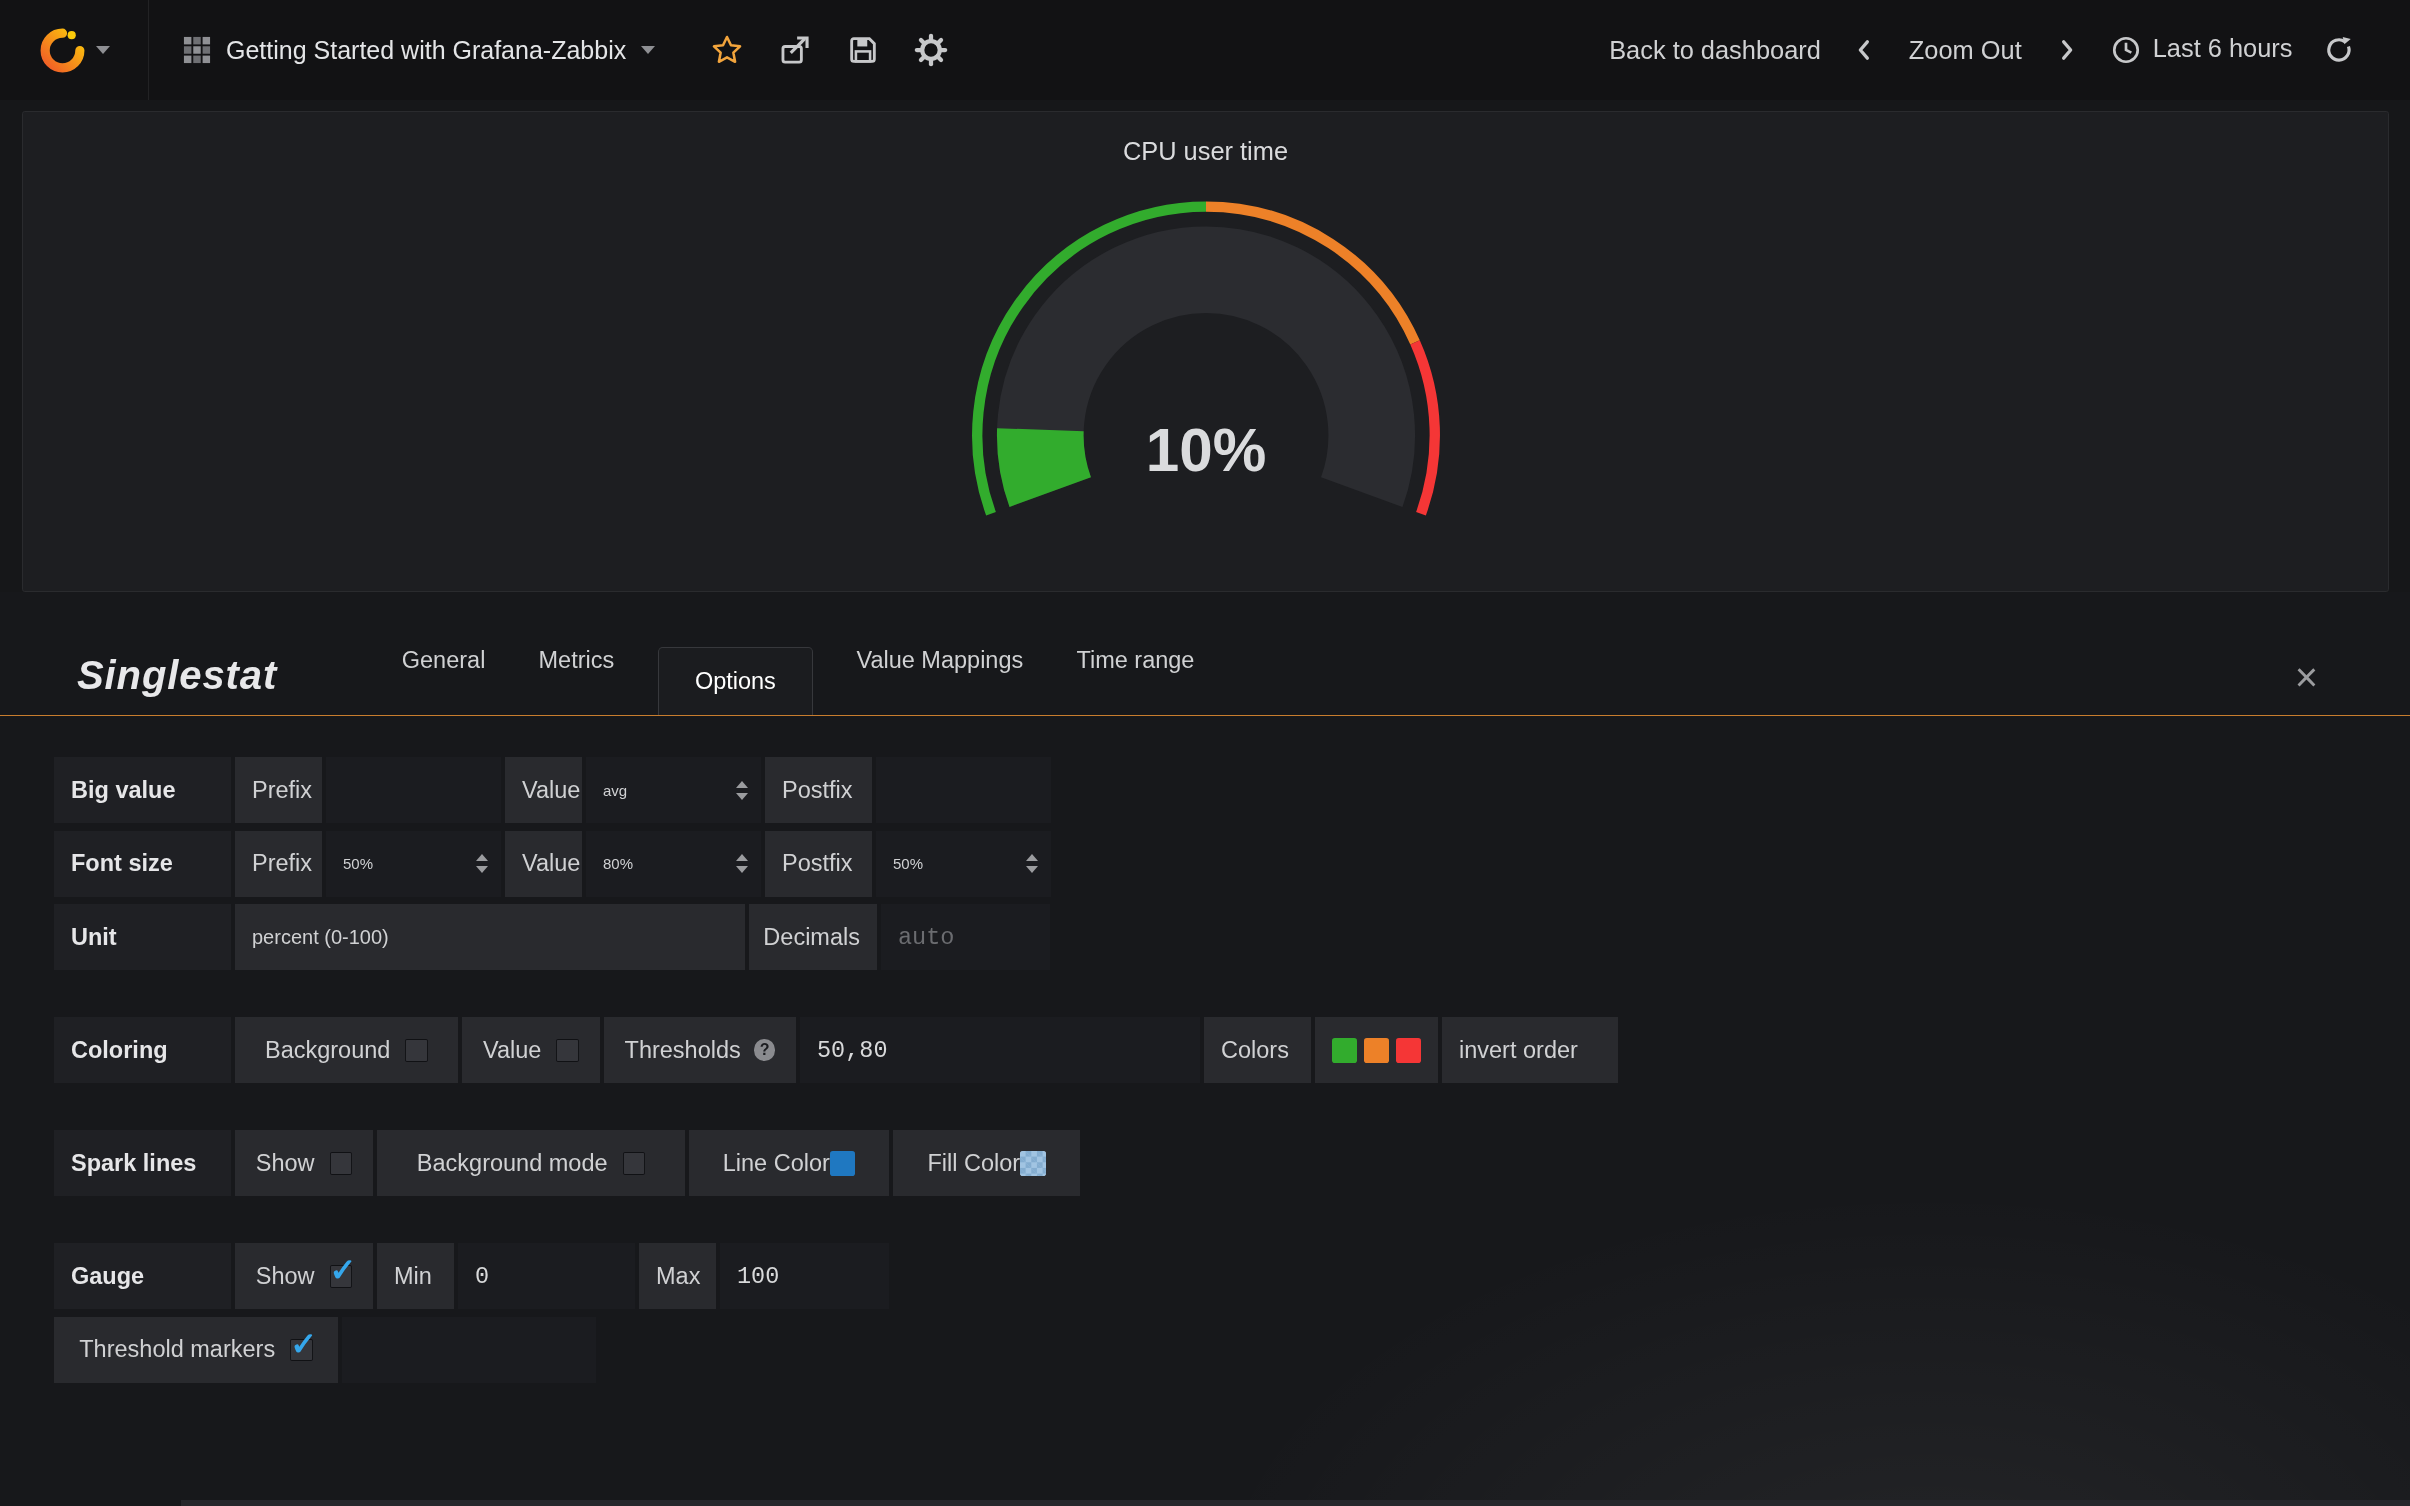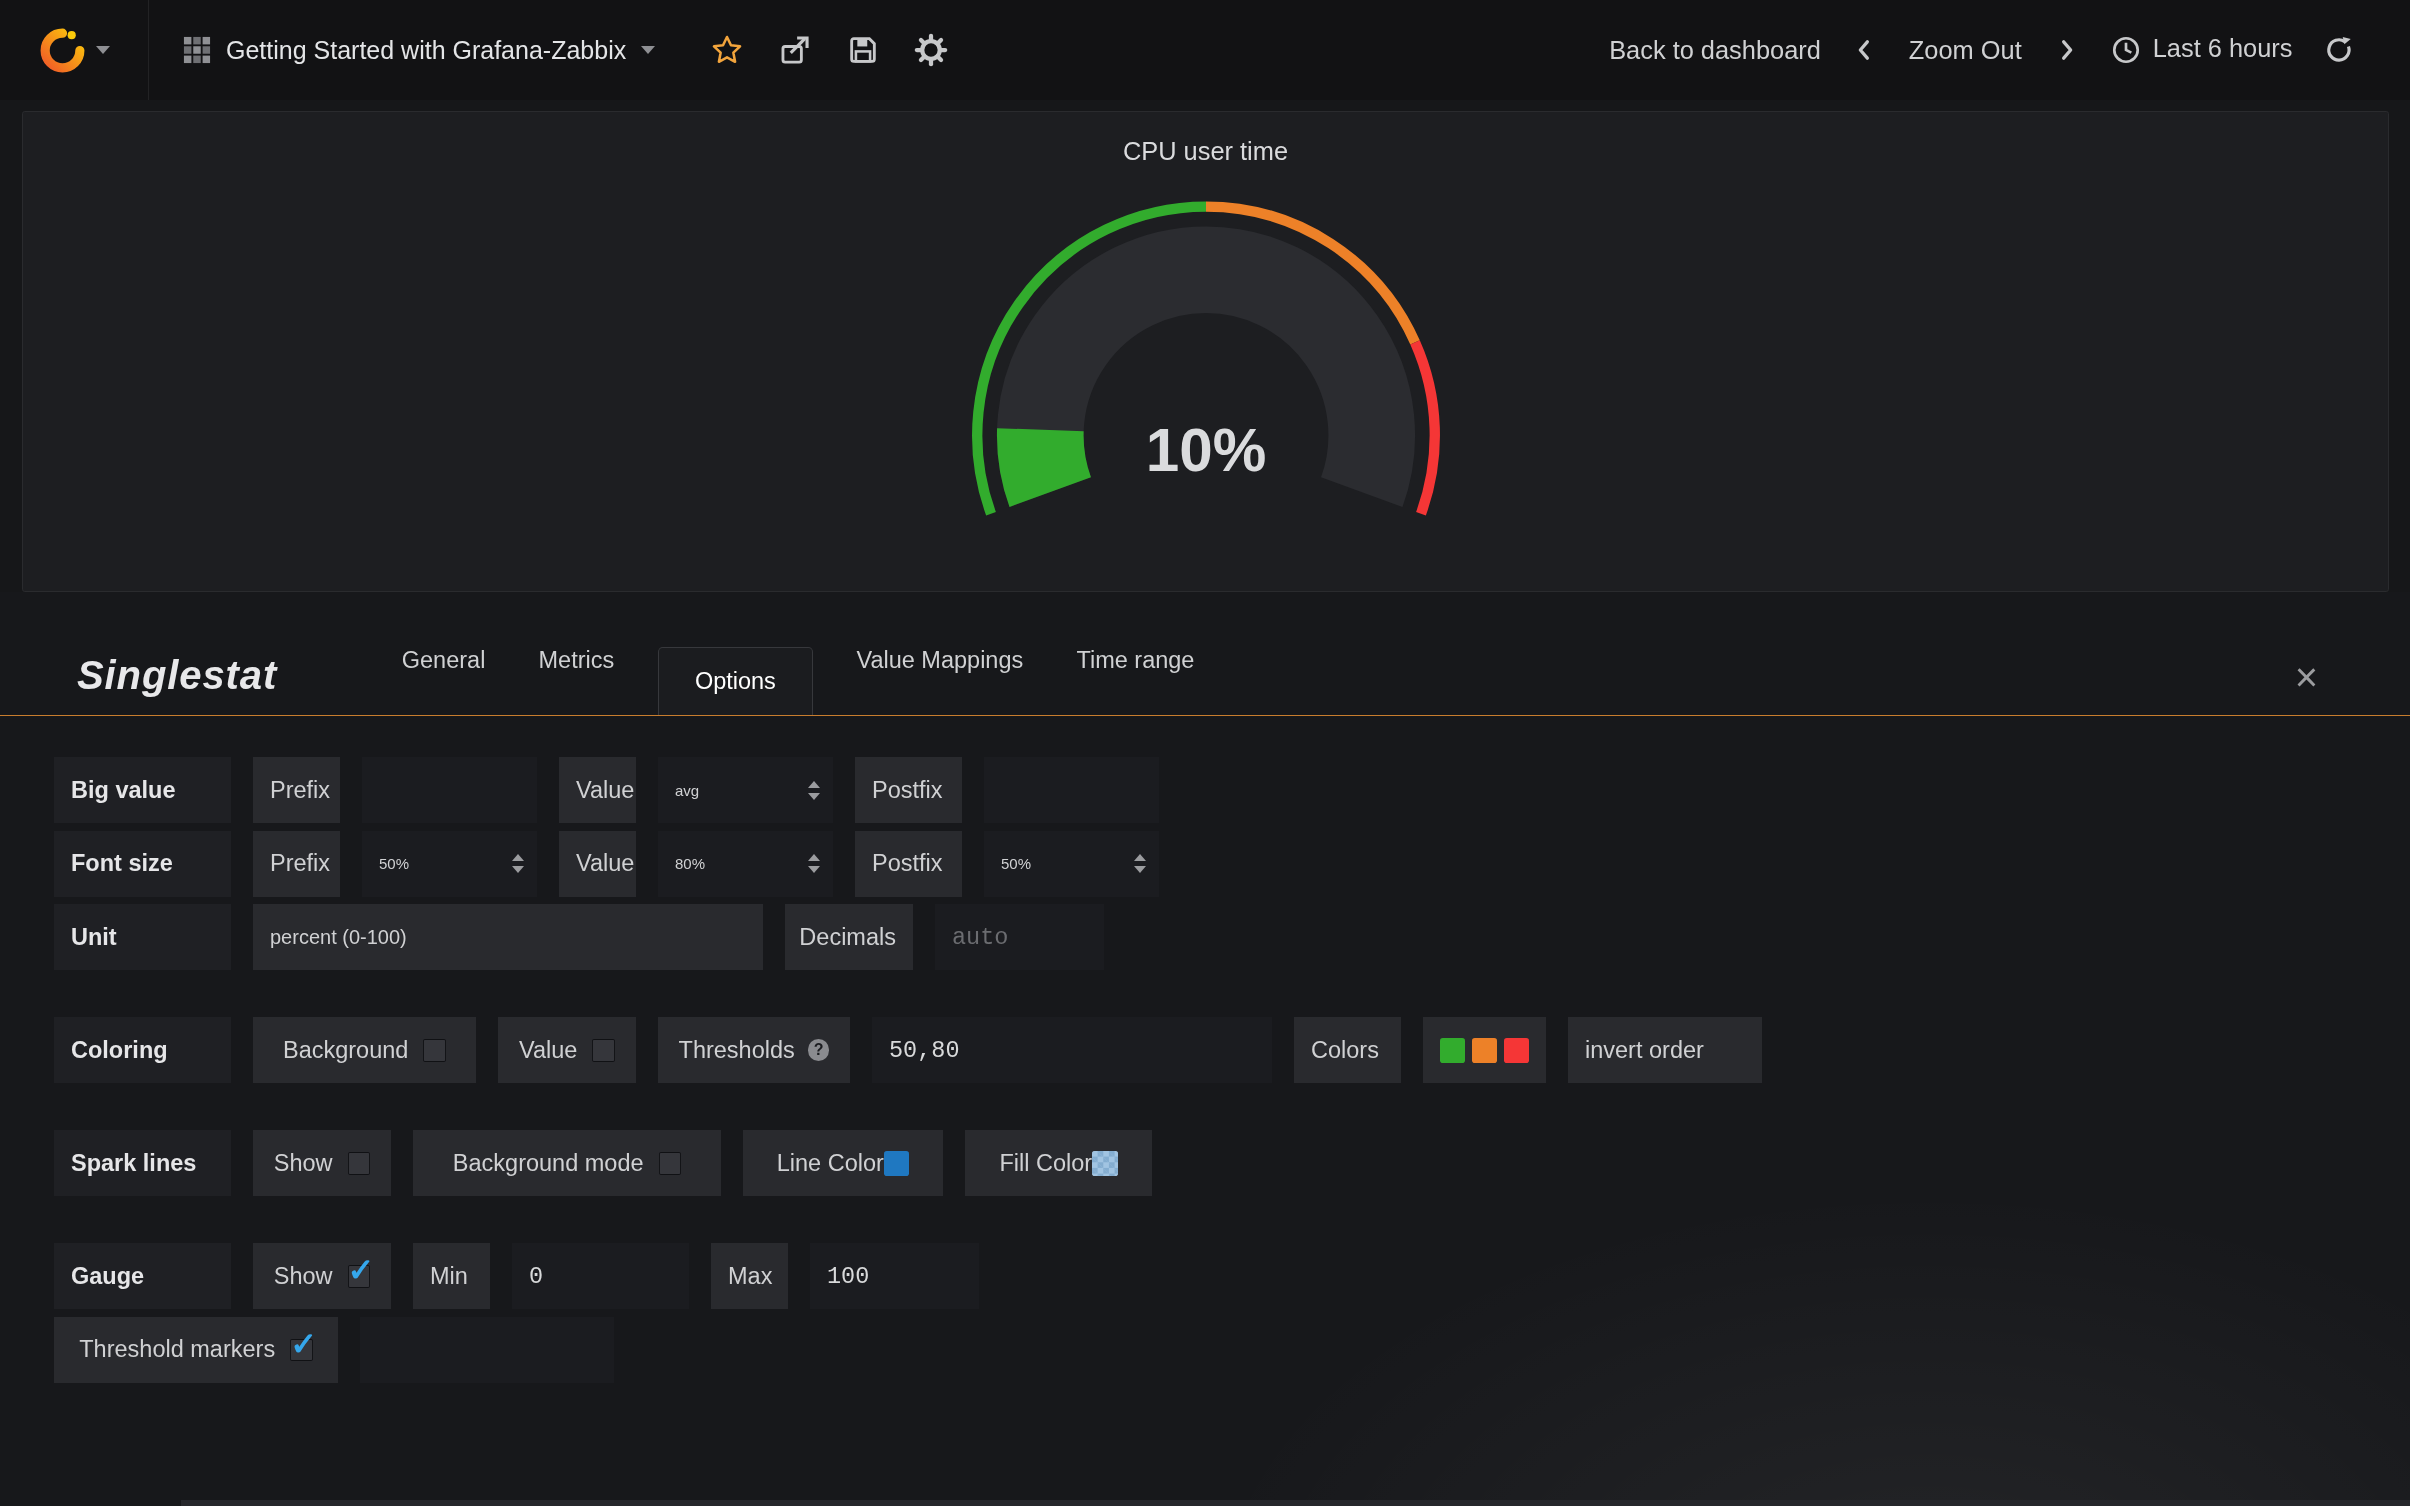--- a/index.html
+++ b/index.html
@@ -37,21 +37,21 @@
   .tabs{display:flex;align-items:flex-start;margin-left:98px}
   .tab{font-size:23.5px;color:var(--txt);padding:0 5.6px;margin:0 21px 24.5px 21px;cursor:pointer;white-space:nowrap}
   .tab.active{margin:0 17px;padding:0 36px;height:68px;display:flex;align-items:center;background:#1b1c1f;
     border:0.9px solid #37383c;border-bottom:none;border-radius:4.7px 4.7px 0 0;color:#ffffff}
   .editor-close{margin-left:auto;margin-bottom:24.5px;background:none;border:none;color:#9b9c9f;font-size:40px;line-height:26px;cursor:pointer;font-family:inherit}
   .editor-body{padding:41px 0 0 54px}
 
   
   .form-group{margin-top:47px}
   .form-group:first-child{margin-top:0}
-  .row{display:flex;gap:22px;margin-bottom:7.5px}
+  .row{display:flex;gap:4px;margin-bottom:7.5px}
   .cell{height:66px;display:flex;align-items:center;padding:0 17px;background:var(--bg-label);font-size:23.5px;color:var(--txt)}
   .cell.section{background:var(--bg-section);font-weight:bold;color:#e6e6e8}
   .cell.right{justify-content:flex-end}
   .cell.between{justify-content:center}
   .g-input{height:66px;background:var(--bg-input);border:none;color:#d8d9da;font-size:23.5px;font-family:Liberation Mono, monospace;padding:0 17px;outline:none}
   .g-input::placeholder{color:#6b6c70}
   .select{height:66px;background:var(--bg-input);display:flex;align-items:center;justify-content:space-between;padding:0 13px 0 17px;cursor:pointer}
   .spinner{display:flex;flex-direction:column;gap:4.7px}
   .spinner i{width:0;height:0;border-left:6.6px solid transparent;border-right:6.6px solid transparent}
   .spinner .up{border-bottom:7.5px solid #9b9c9f}
@@ -62,21 +62,21 @@
   .swatch{width:25.4px;height:25.4px;border-radius:2.8px;margin-right:6.6px;cursor:pointer;display:inline-block;position:relative;overflow:hidden;flex:none}
   .swatch.checker{background-color:#dfe8ee;background-image:linear-gradient(45deg,#9fb6c6 25%,transparent 25%,transparent 75%,#9fb6c6 75%),linear-gradient(45deg,#9fb6c6 25%,transparent 25%,transparent 75%,#9fb6c6 75%);background-size:11.3px 11.3px;background-position:0 0,5.6px 5.6px}
   .swatch .tint{position:absolute;inset:0;opacity:0.55;display:block}
   .unit-cell{font-size:20px;cursor:pointer}
   .link-cell{cursor:pointer}
   .empty-cell{background:var(--bg-input)}
 
   
   .w-section{width:177px;flex:none}
   .w92{width:87px;flex:none}.w82{width:77px;flex:none}.w114{width:107px;flex:none}
-  .w136{width:128px;flex:none}.w147{width:138px;flex:none}.w171{width:194px;flex:none}
+  .w136{width:128px;flex:none}.w147{width:138px;flex:none}.w171{width:176px;flex:none}
   .w180{width:169px;flex:none}.w186{width:175px;flex:none}.w188i{width:177px;flex:none}
   .w199{width:187px;flex:none}.w204{width:192px;flex:none}.w212{width:200px;flex:none}
   .w237{width:223px;flex:none}.w270{width:254px;flex:none}.w278{width:262px;flex:none}
   .w302{width:284px;flex:none}.w327{width:308px;flex:none}.w425{width:400px;flex:none}
   .w131{width:123px;flex:none}.w542{width:510px;flex:none}
 
   .bottom-strip{position:absolute;bottom:0;left:181px;right:0;height:6.6px;background:#26272b}
   svg{display:block}
 </style>
 </head>

